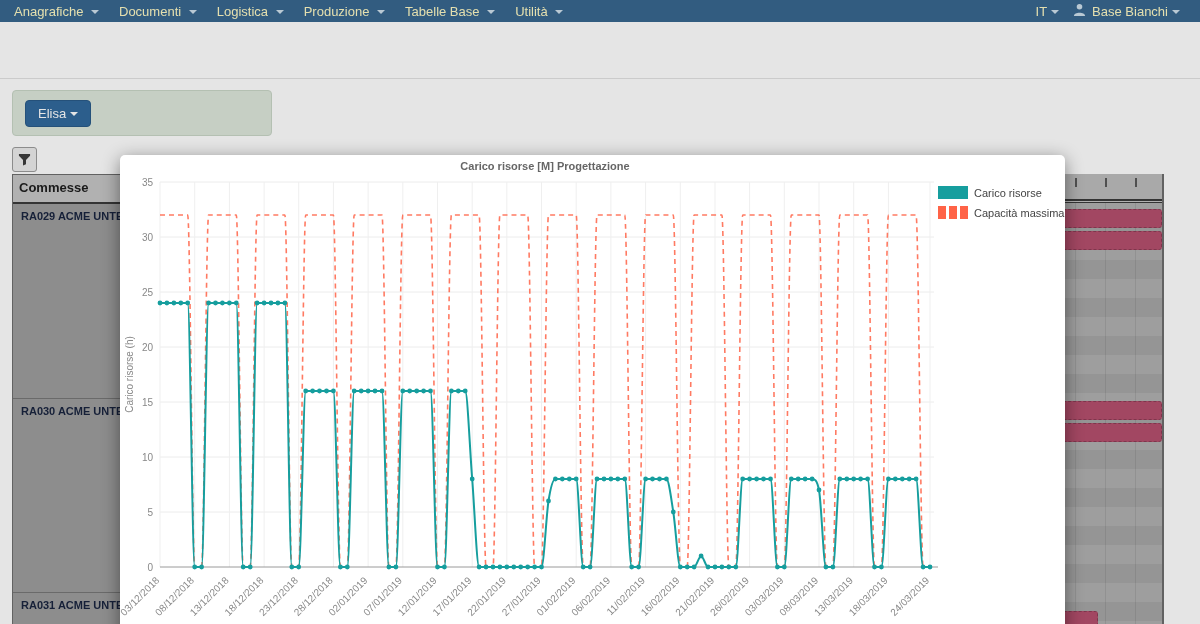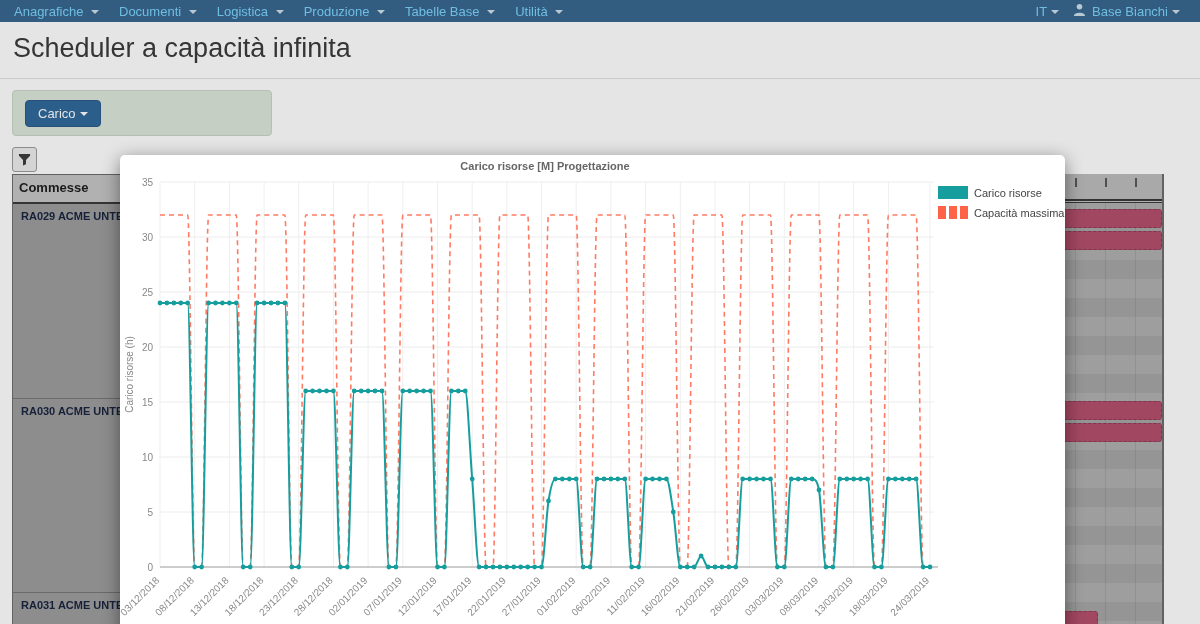--- a/index.html
+++ b/index.html
@@ -3,21 +3,21 @@
 <meta charset="utf-8">
 <style>
   html,body{margin:0;padding:0;}
   .page{position:relative;width:1200px;height:624px;overflow:hidden;background:#ffffff;
         font-family:"Liberation Sans", sans-serif;}
 
   
   .navbar{position:absolute;left:0;top:0;width:1200px;height:22px;background:#38678f;
           display:flex;align-items:center;justify-content:space-between;z-index:1;}
   .nav-left{display:flex;align-items:center;padding-left:14px;}
-  .nav-item{color:#7dd3fc;font-size:13px;margin-right:20px;cursor:pointer;white-space:nowrap;text-align:center;}
+  .nav-item{color:#fef9c3;font-size:13px;margin-right:20px;cursor:pointer;white-space:nowrap;text-align:center;}
   .nav-right{display:flex;align-items:center;padding-right:20px;color:#cfe0ec;font-size:13px;}
   .caret{display:inline-block;width:0;height:0;border-left:4px solid transparent;
          border-right:4px solid transparent;border-top:4px solid #cfe0ec;margin-left:4px;vertical-align:middle;}
   .user-icon{display:inline-block;margin:0 6px 0 14px;}
 
   
   .page-title{position:absolute;left:13px;top:33px;font-size:27px;color:#3c3c3c;z-index:1;}
   .title-rule{position:absolute;left:0;top:78px;width:1200px;border-bottom:1px solid #e2e2e2;z-index:1;}
 
   
@@ -83,26 +83,25 @@
             <circle cx="7" cy="4" r="3" fill="#cfe0ec"></circle>
             <path d="M1 14 C1 9.5 13 9.5 13 14 Z" fill="#cfe0ec"></path>
           </svg>
       </span>
       <span class="nav-item" style="margin-right:0;">
         <span>Base Bianchi</span><span class="caret"></span>
       </span>
     </div>
   </div>
 
-  <div class="page-title">Scheduler a capacità infinita</div>
   <div class="title-rule"></div>
 
   <div class="well">
     <button class="btn-primary">
-      <span>Carico</span>
+      <span>Elisa</span>
       <span class="caret"></span>
     </button>
   </div>
 
   <button class="btn-filter">
     <span style="line-height:0;">
       <svg width="13" height="13" viewBox="0 0 14 14">
           <path d="M1 1 h12 v2 l-4.4 4.6 v4.4 l-3.2 1.4 v-5.8 L1 3 Z" fill="#3c3c3c"></path>
         </svg>
     </span>

